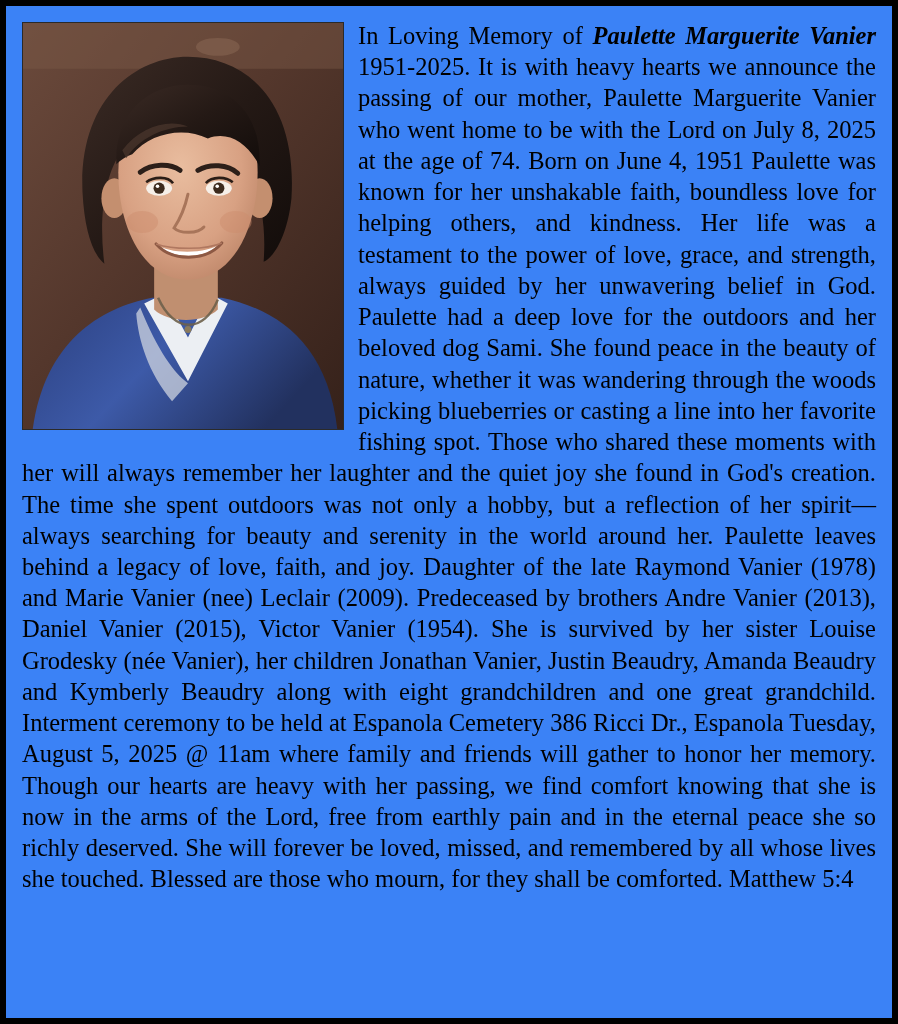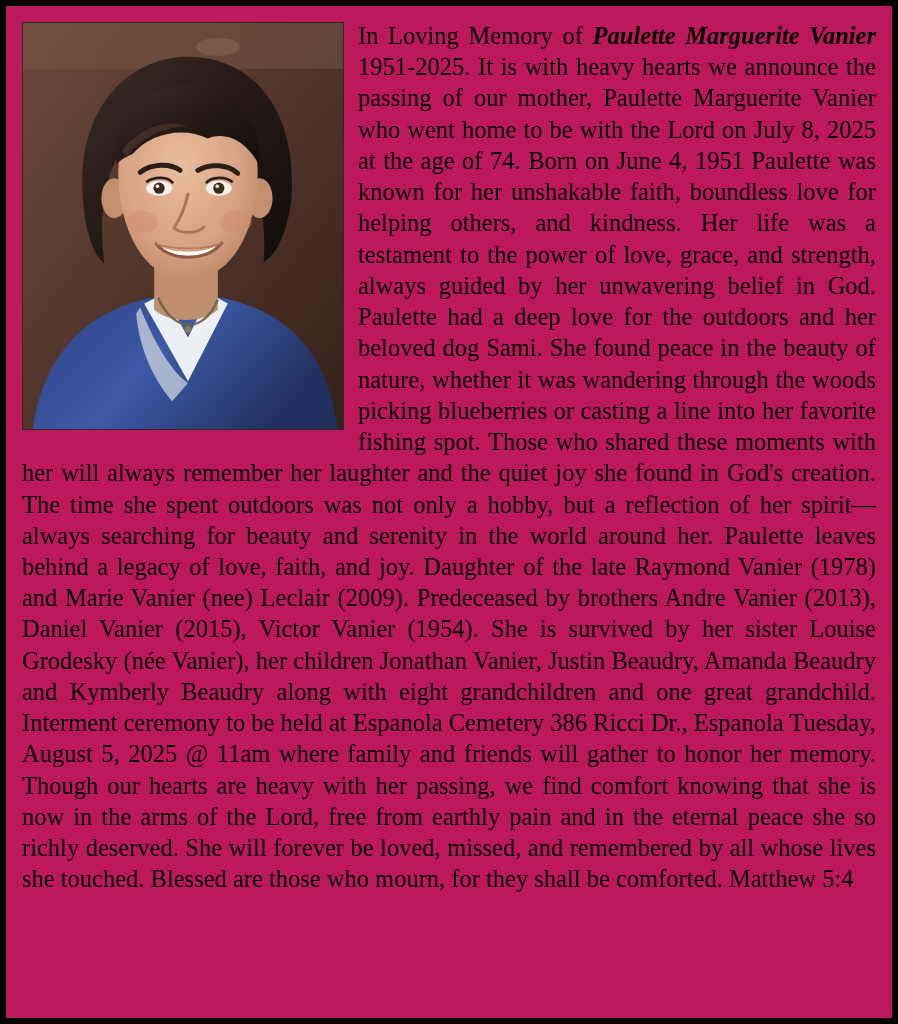--- a/index.html
+++ b/index.html
@@ -4,21 +4,21 @@
 <style>
   html, body {
     margin: 0;
     padding: 0;
     background: #ffffff;
   }
   #obituary-card {
     width: 898px;
     height: 1024px;
     box-sizing: border-box;
-    background: #be185d;
+    background: #3b82f6;
     border: 6px solid #000000;
     padding: 14px 16px 10px 16px;
     font-family: "Liberation Serif", "DejaVu Serif", serif;
     color: #000000;
     overflow: hidden;
     position: relative;
   }
   .obit-text {
     font-size: 24.5px;
     line-height: 1.275;

